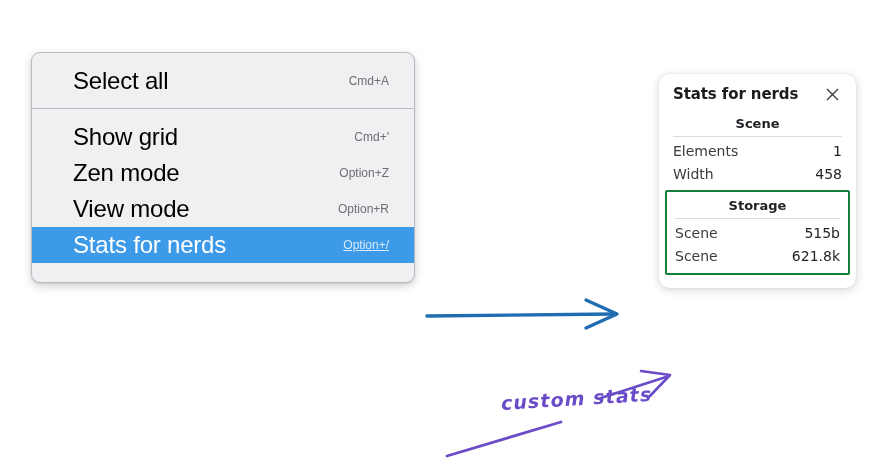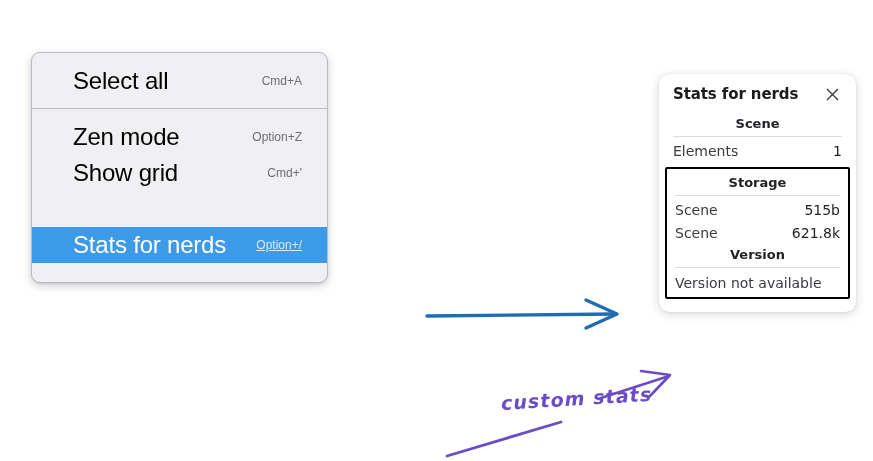--- a/index.html
+++ b/index.html
@@ -14,21 +14,21 @@
     overflow: hidden;
     font-family: "Liberation Sans", sans-serif;
     -webkit-font-smoothing: antialiased;
   }
 
   
   #context-menu {
     position: absolute;
     left: 31px;
     top: 52px;
-    width: 297px;
+    width: 384px;
     background: #f0f0f2;
     border: 1px solid #b9bcc4;
     border-radius: 9px;
     box-shadow: 0 3px 10px rgba(0,0,0,0.18), 0 1px 2px rgba(0,0,0,0.10);
     overflow: hidden;
     box-sizing: border-box;
   }
   .menu-pad-top { height: 10px; }
   .menu-pad-bottom { height: 19px; }
   .menu-group { padding: 0; }
@@ -122,21 +122,21 @@
   .sp-row .sp-key { color: #3a3a40; }
   .sp-row .sp-val { color: #23232a; }
   .sp-fullrow {
     font-size: 14px;
     color: #3a3a40;
     padding: 4px 1px 1px 1px;
   }
 
   
   #custom-stats-box {
-    border: 2px solid #000000;
+    border: 2px solid #15803d;
     border-radius: 2px;
     margin: 4px -7px 0 -7px;
     padding: 4px 7px 5px 7px;
   }
 
   
   .annotation-layer {
     position: absolute;
     left: 0; top: 0;
     width: 873px; height: 461px;
@@ -168,28 +168,30 @@
     <div class="menu-item">
       <span class="mi-label">Select all</span>
       <span class="mi-shortcut">Cmd+A</span>
     </div>
   </div>
 
   <div class="menu-sep"></div>
 
   <div class="menu-group">
     <div class="menu-item">
+      <span class="mi-label">Show grid</span>
+      <span class="mi-shortcut">Cmd+'</span>
+    </div>
+    <div class="menu-item">
       <span class="mi-label">Zen mode</span>
       <span class="mi-shortcut">Option+Z</span>
     </div>
     <div class="menu-item">
-      <span class="mi-label">Show grid</span>
-      <span class="mi-shortcut">Cmd+'</span>
-    </div>
-    <div class="menu-item">
+      <span class="mi-label">View mode</span>
+      <span class="mi-shortcut">Option+R</span>
     </div>
     <div class="menu-item is-selected">
       <span class="mi-label">Stats for nerds</span>
       <span class="mi-shortcut">Option+/</span>
     </div>
   </div>
 
   <div class="menu-pad-bottom"></div>
 </div>
 
@@ -203,43 +205,42 @@
       </svg>
     </span>
   </div>
 
   <div>
     <div class="sp-section-head">Scene</div>
     <div class="sp-rule"></div>
     <div class="sp-row">
       <span class="sp-key">Elements</span>
       <span class="sp-val">1</span>
+    </div>
+    <div class="sp-row">
+      <span class="sp-key">Width</span>
+      <span class="sp-val">458</span>
     </div>
   </div>
 
   <div id="custom-stats-box">
 
     <div>
       <div class="sp-section-head">Storage</div>
       <div class="sp-rule"></div>
       <div class="sp-row">
         <span class="sp-key">Scene</span>
         <span class="sp-val">515b</span>
       </div>
       <div class="sp-row">
         <span class="sp-key">Scene</span>
         <span class="sp-val">621.8k</span>
       </div>
     </div>
 
-    <div>
-      <div class="sp-section-head">Version</div>
-      <div class="sp-rule"></div>
-      <div class="sp-fullrow">Version not available</div>
-    </div>
 
   </div>
 </div>
 
 <svg class="annotation-layer" viewBox="0 0 873 461" xmlns="http://www.w3.org/2000/svg">
 
   <g>
     <path d="M427 316 L614 314" stroke="#1f6cb0" stroke-width="3.4" fill="none" stroke-linecap="round"></path>
     <path d="M586 300 L617 314 L586 328" stroke="#1f6cb0" stroke-width="3.4" fill="none" stroke-linecap="round" stroke-linejoin="round"></path>
   </g>

